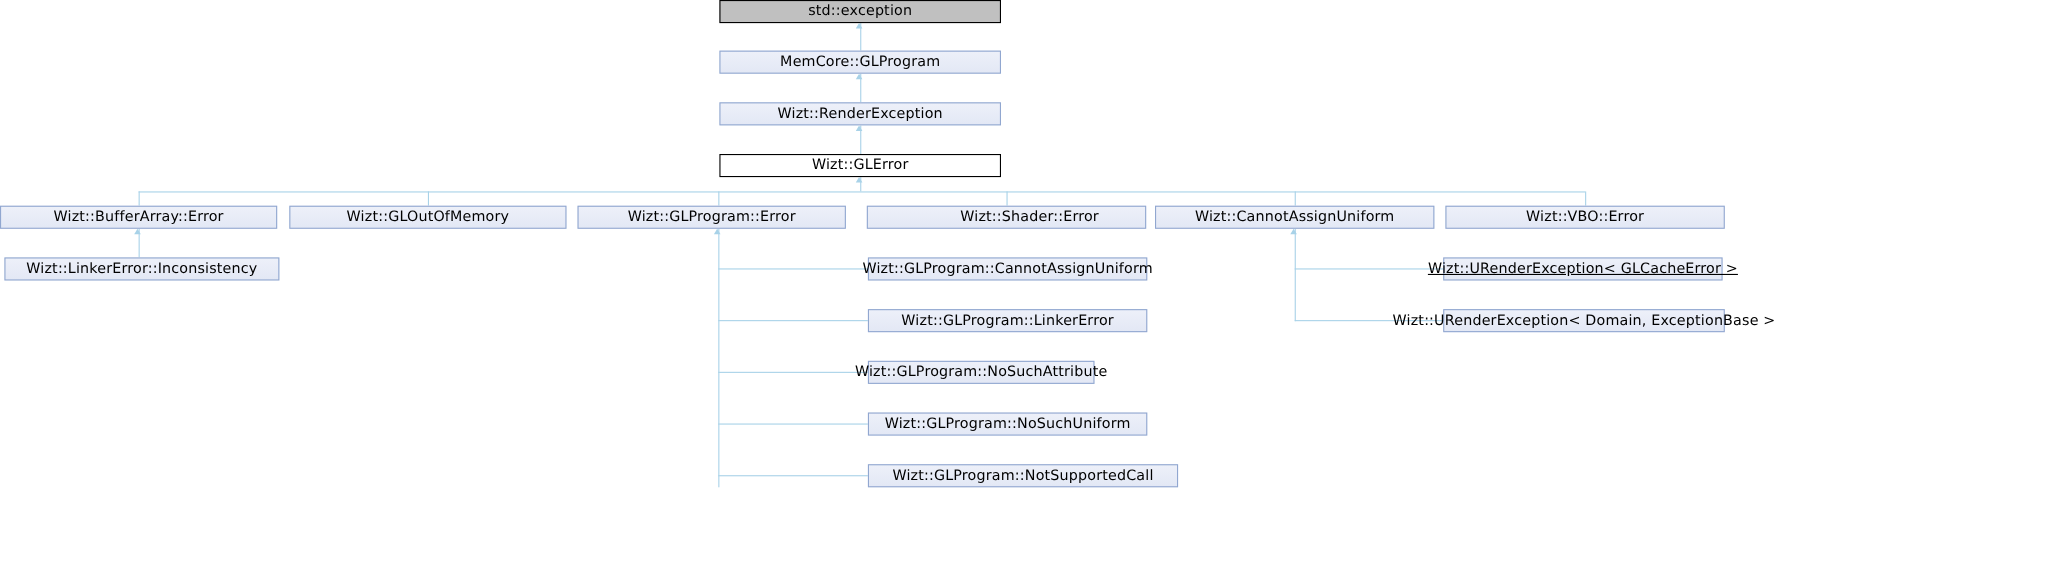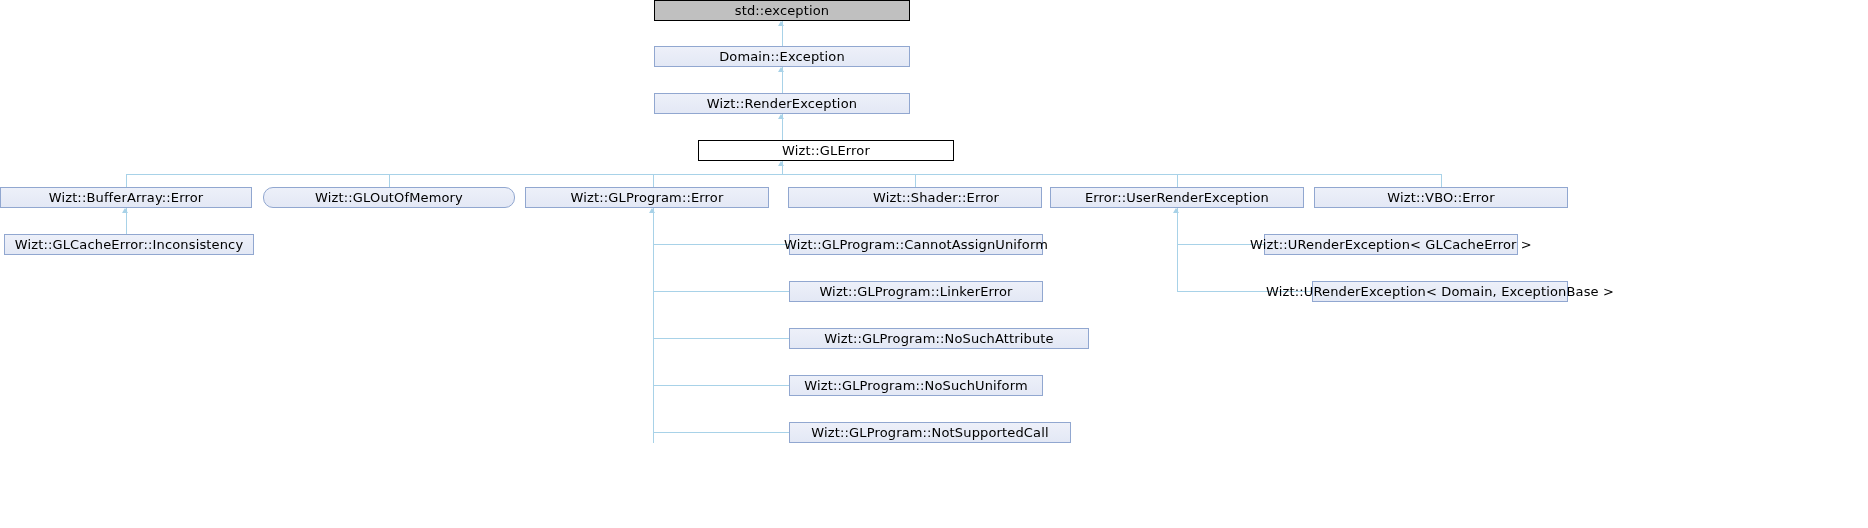--- a/index.html
+++ b/index.html
@@ -86,64 +86,64 @@
       <div class="arrow" style="left: 778px; top: 161px; border-bottom-color: rgb(168, 210, 232);"></div>
       <div class="arrow" style="left: 122px; top: 208px; border-bottom-color: rgb(168, 210, 232);"></div>
       <div class="arrow" style="left: 649px; top: 208px; border-bottom-color: rgb(168, 210, 232);"></div>
       <div class="arrow" style="left: 1173px; top: 208px; border-bottom-color: rgb(168, 210, 232);"></div>
     </div>
   <div id="nodes-layer">
       <div class="node root" style="left: 654px; top: 0px; width: 256px;">
         <span>std::exception</span>
       </div>
       <div class="node" style="left: 654px; top: 46px; width: 256px;">
-        <span>Domain::Exception</span>
+        <span>MemCore::GLProgram</span>
       </div>
       <div class="node" style="left: 654px; top: 93px; width: 256px;">
         <span>Wizt::RenderException</span>
       </div>
-      <div class="node current" style="left: 654px; top: 140px; width: 256px; margin-left: 44px;">
+      <div class="node current" style="left: 654px; top: 140px; width: 256px;">
         <span>Wizt::GLError</span>
       </div>
       <div class="node" style="left: 0px; top: 187px; width: 252px;">
         <span>Wizt::BufferArray::Error</span>
       </div>
-      <div class="node" style="left: 263px; top: 187px; width: 252px; border-radius: 10px;">
+      <div class="node" style="left: 263px; top: 187px; width: 252px;">
         <span>Wizt::GLOutOfMemory</span>
       </div>
       <div class="node" style="left: 525px; top: 187px; width: 244px;">
         <span>Wizt::GLProgram::Error</span>
       </div>
       <div class="node" style="left: 788px; top: 187px; width: 254px; padding-left: 42px;">
         <span>Wizt::Shader::Error</span>
       </div>
       <div class="node" style="left: 1050px; top: 187px; width: 254px;">
-        <span>Error::UserRenderException</span>
+        <span>Wizt::CannotAssignUniform</span>
       </div>
       <div class="node" style="left: 1314px; top: 187px; width: 254px; align-items: center;">
         <span>Wizt::VBO::Error</span>
       </div>
       <div class="node" style="left: 4px; top: 234px; width: 250px;">
-        <span>Wizt::GLCacheError::Inconsistency</span>
+        <span>Wizt::LinkerError::Inconsistency</span>
       </div>
       <div class="node" style="left: 789px; top: 234px; width: 254px;">
         <span>Wizt::GLProgram::CannotAssignUniform</span>
       </div>
       <div class="node" style="left: 789px; top: 281px; width: 254px;">
         <span>Wizt::GLProgram::LinkerError</span>
       </div>
-      <div class="node" style="left: 789px; top: 328px; width: 300px;">
+      <div class="node" style="left: 789px; top: 328px; width: 206px;">
         <span>Wizt::GLProgram::NoSuchAttribute</span>
       </div>
       <div class="node" style="left: 789px; top: 375px; width: 254px;">
         <span>Wizt::GLProgram::NoSuchUniform</span>
       </div>
       <div class="node" style="left: 789px; top: 422px; width: 282px;">
         <span>Wizt::GLProgram::NotSupportedCall</span>
       </div>
-      <div class="node" style="left: 1264px; top: 234px; width: 254px;">
+      <div class="node" style="left: 1312px; top: 234px; width: 254px; text-decoration: underline;">
         <span>Wizt::URenderException&lt; GLCacheError &gt;</span>
       </div>
       <div class="node" style="left: 1312px; top: 281px; width: 256px;">
         <span>Wizt::URenderException&lt; Domain, ExceptionBase &gt;</span>
       </div>
     </div>
 </div>
 
 </body></html>

